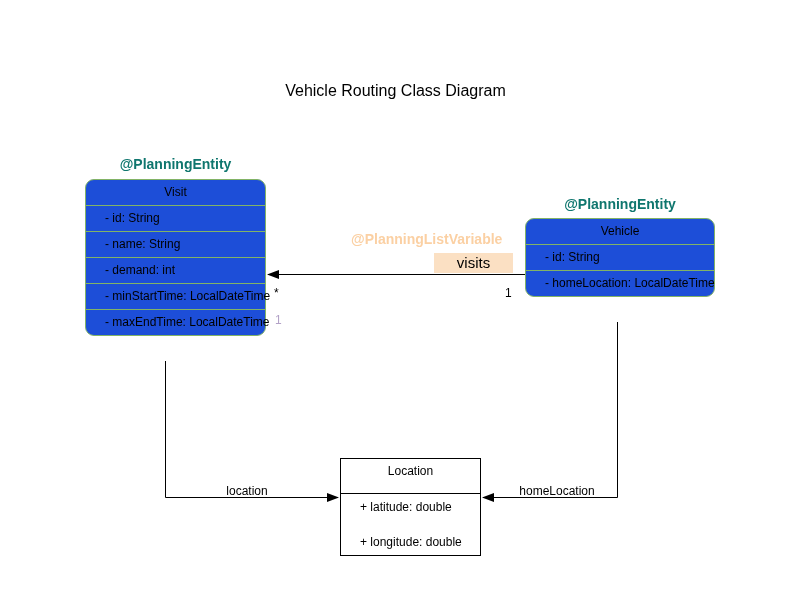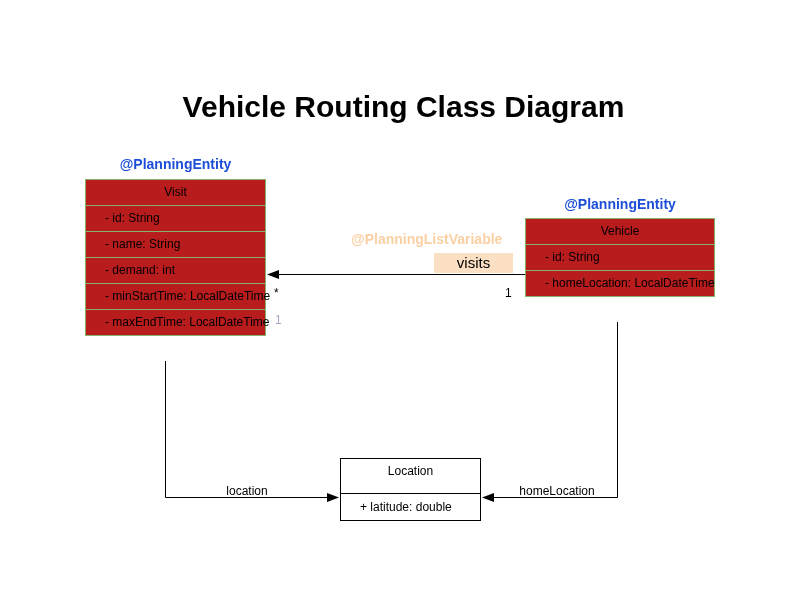--- a/index.html
+++ b/index.html
@@ -8,34 +8,34 @@
     width: 800px;
     height: 600px;
     background: #ffffff;
     font-family: "Liberation Sans", sans-serif;
     overflow: hidden;
   }
   .title {
     position: absolute;
     left: 0; top: 82px;
     width: 791px;
-    margin: 8px;
+    margin: 0;
     text-align: center;
-    font-size: 30px;
-    font-weight: bold;
+    font-size: 16px;
+    font-weight: normal;
     color: #000000;
   }
   .edges { position: absolute; left: 0; top: 0; }
   .uml-class {
     position: absolute;
     border: 1px solid;
     font-size: 12px;
     color: #000000;
   }
-  .green-class { background: #b91c1c; border-color: #82b366; }
+  .green-class { background: #1d4ed8; border-color: #82b366; border-radius: 9px; }
   .green-class .uml-row { border-top: 1px solid #82b366; }
   .plain-class { background: #ffffff; border-color: #000000; }
   .plain-class .uml-row { border-top: 1px solid #000000; margin-top: 9px; }
   .uml-header {
     height: 25px; line-height: 25px;
     text-align: center;
   }
   .uml-row {
     height: 25px; line-height: 25px;
     padding-left: 19px;
@@ -43,21 +43,21 @@
   }
   .uml-row.tall { height: 26px; line-height: 26px; }
   .uml-row.no-divider { border-top: none !important; }
   .annotation {
     position: absolute;
     font-size: 14px;
     font-weight: bold;
     text-align: center;
     white-space: nowrap;
   }
-  .ann-green { color: #1d4ed8; }
+  .ann-green { color: #0f766e; }
   .ann-orange { color: #fbd0a3; }
   .edge-label {
     position: absolute;
     font-size: 12px;
     color: #000000;
     white-space: nowrap;
   }
   .centered { transform: translateX(-50%); }
   .visits-badge {
     position: absolute;
@@ -103,20 +103,21 @@
   <div class="annotation ann-green" style="left:525px; top:196px; width:190px;">@PlanningEntity</div>
   <div class="uml-class green-class" style="left:525px; top:218px; width:188px;">
     <div class="uml-header">Vehicle</div>
     <div class="uml-row">- id: String</div>
     <div class="uml-row">- homeLocation: LocalDateTime</div>
   </div>
 
   <div class="uml-class plain-class" style="left:340px; top:458px; width:139px;">
     <div class="uml-header">Location</div>
     <div class="uml-row tall">+ latitude: double</div>
+    <div class="uml-row tall no-divider">+ longitude: double</div>
   </div>
 
   <div class="annotation ann-orange" style="left:351px; top:231px;">@PlanningListVariable</div>
   <div class="visits-badge">visits</div>
   <div class="mult" style="left:274px; top:286px;">*</div>
   <div class="mult" style="left:505px; top:286px;">1</div>
   <div class="mult mult-lavender" style="left:275px; top:313px;">1</div>
 
   <div class="edge-label centered" style="left:247px; top:484px;">location</div>
   <div class="edge-label centered" style="left:557px; top:484px;">homeLocation</div>

